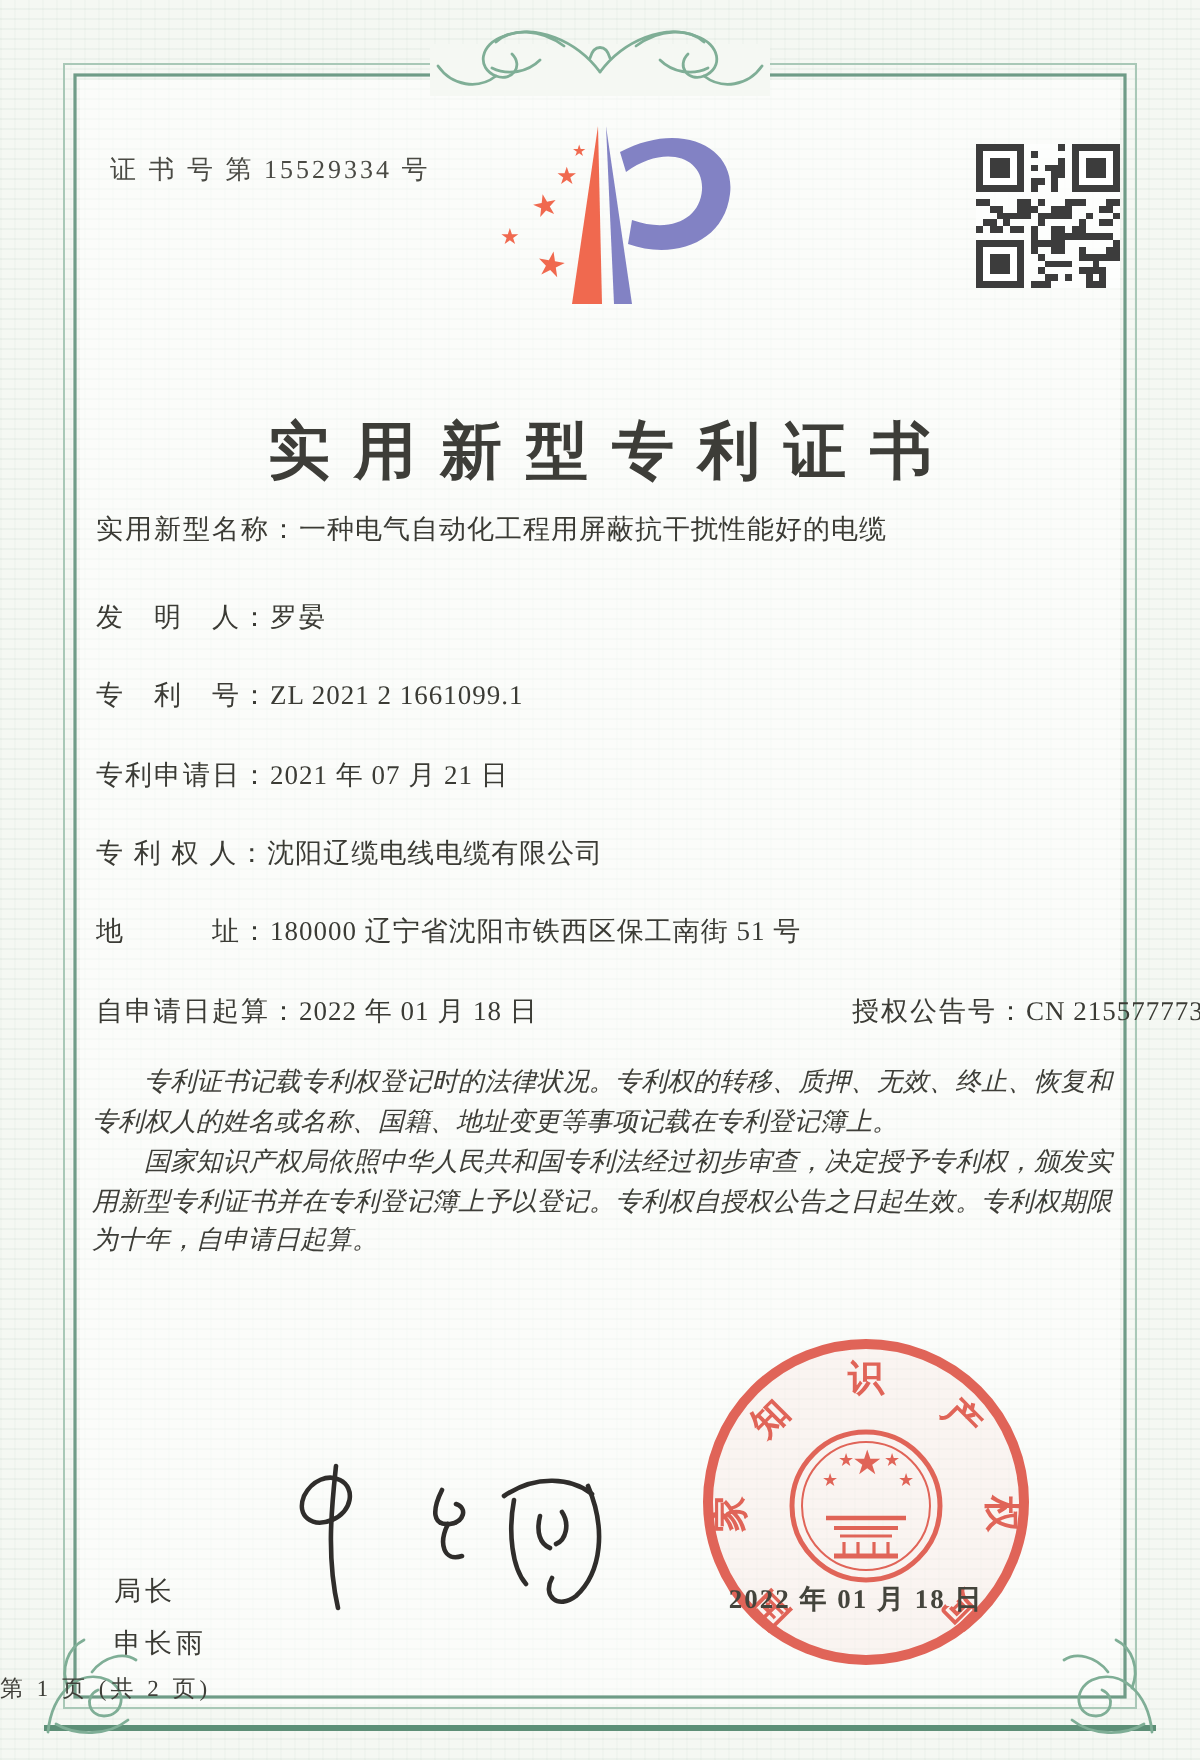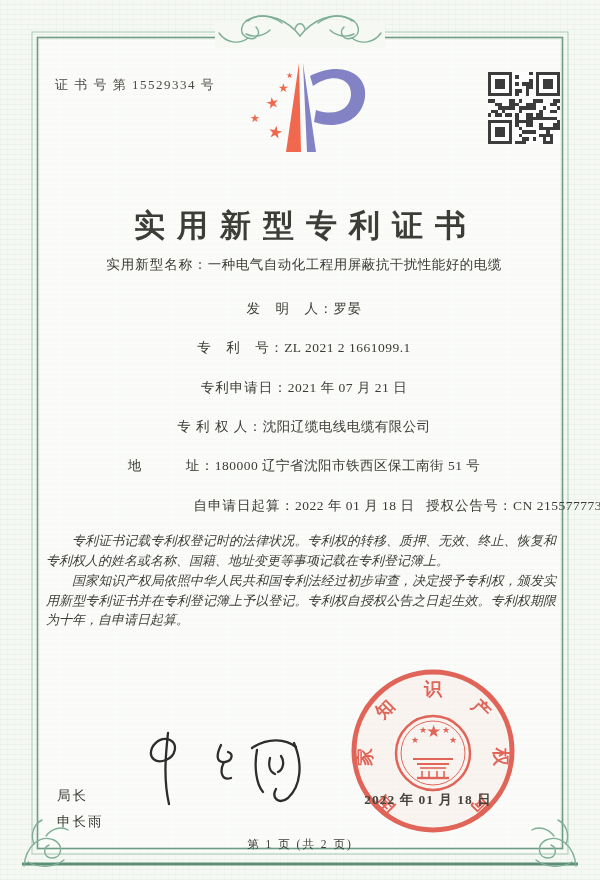--- a/index.html
+++ b/index.html
@@ -10,33 +10,33 @@
       repeating-linear-gradient(90deg, rgba(124,162,143,0.04) 0 1px, transparent 1px 7px),
       #f5f8f3;
     font-family:"Liberation Serif","DejaVu Serif",serif;
     color:#3a3a34;
   }
   .abs{position:absolute;}
   .paper-inner{left:40px;top:40px;width:520px;height:812px;background:rgba(255,255,255,0.55);}
   .cert-no{left:55px;top:76px;font-size:13px;letter-spacing:1.5px;color:#4a4a44;text-align:center;}
   .title{left:0;top:181px;width:600px;text-align:center;font-size:31px;font-weight:bold;
          letter-spacing:12px;text-indent:12px;color:#3d3d38;margin-top:24px;}
-  .field-row{left:48px;width:512px;font-size:13.5px;color:#3b3b35;white-space:nowrap;text-align:center;}
+  .field-row{left:48px;width:512px;font-size:13.5px;color:#3b3b35;white-space:nowrap;}
   .flabel{letter-spacing:1px;}
   .fvalue{letter-spacing:0.5px;}
   .row-split2{left:378px;position:absolute;top:0;}
   .paras{left:46px;top:531px;width:510px;font-size:13px;line-height:19.5px;
          text-align:justify;font-style:italic;color:#3e3e38;}
   .paras p{margin:0 0 1px 0;text-indent:2em;}
   .signer{left:57px;top:748px;font-size:13.5px;line-height:26px;color:#3b3b35;letter-spacing:2px;margin-top:35px;}
   .sig-svg{left:128px;top:728px;}
   .seal-svg{left:347px;top:665px;opacity:0.88;}
   .seal-date{left:360px;top:791px;width:136px;font-size:13.5px;font-weight:600;
              color:#44443c;letter-spacing:1px;z-index:6;text-align:center;white-space:nowrap;}
-  .footer{left:0;top:837px;width:600px;text-align:center;font-size:11.5px;
+  .footer{left:0;top:837px;width:600px;text-align:left;font-size:11.5px;
           letter-spacing:2px;color:#3f3f39;}
   .frame-svg{left:0;top:0;pointer-events:none;}
   .logo-svg{left:238px;top:60px;}
   .qr-svg{left:488px;top:72px;background:rgba(255,255,255,0.6);}
   .seal-ring-char{font-size:18px;font-weight:bold;fill:#dd5042;
                   font-family:"Liberation Serif",serif;text-anchor:middle;}
 </style>
 </head>
 <body>
 

